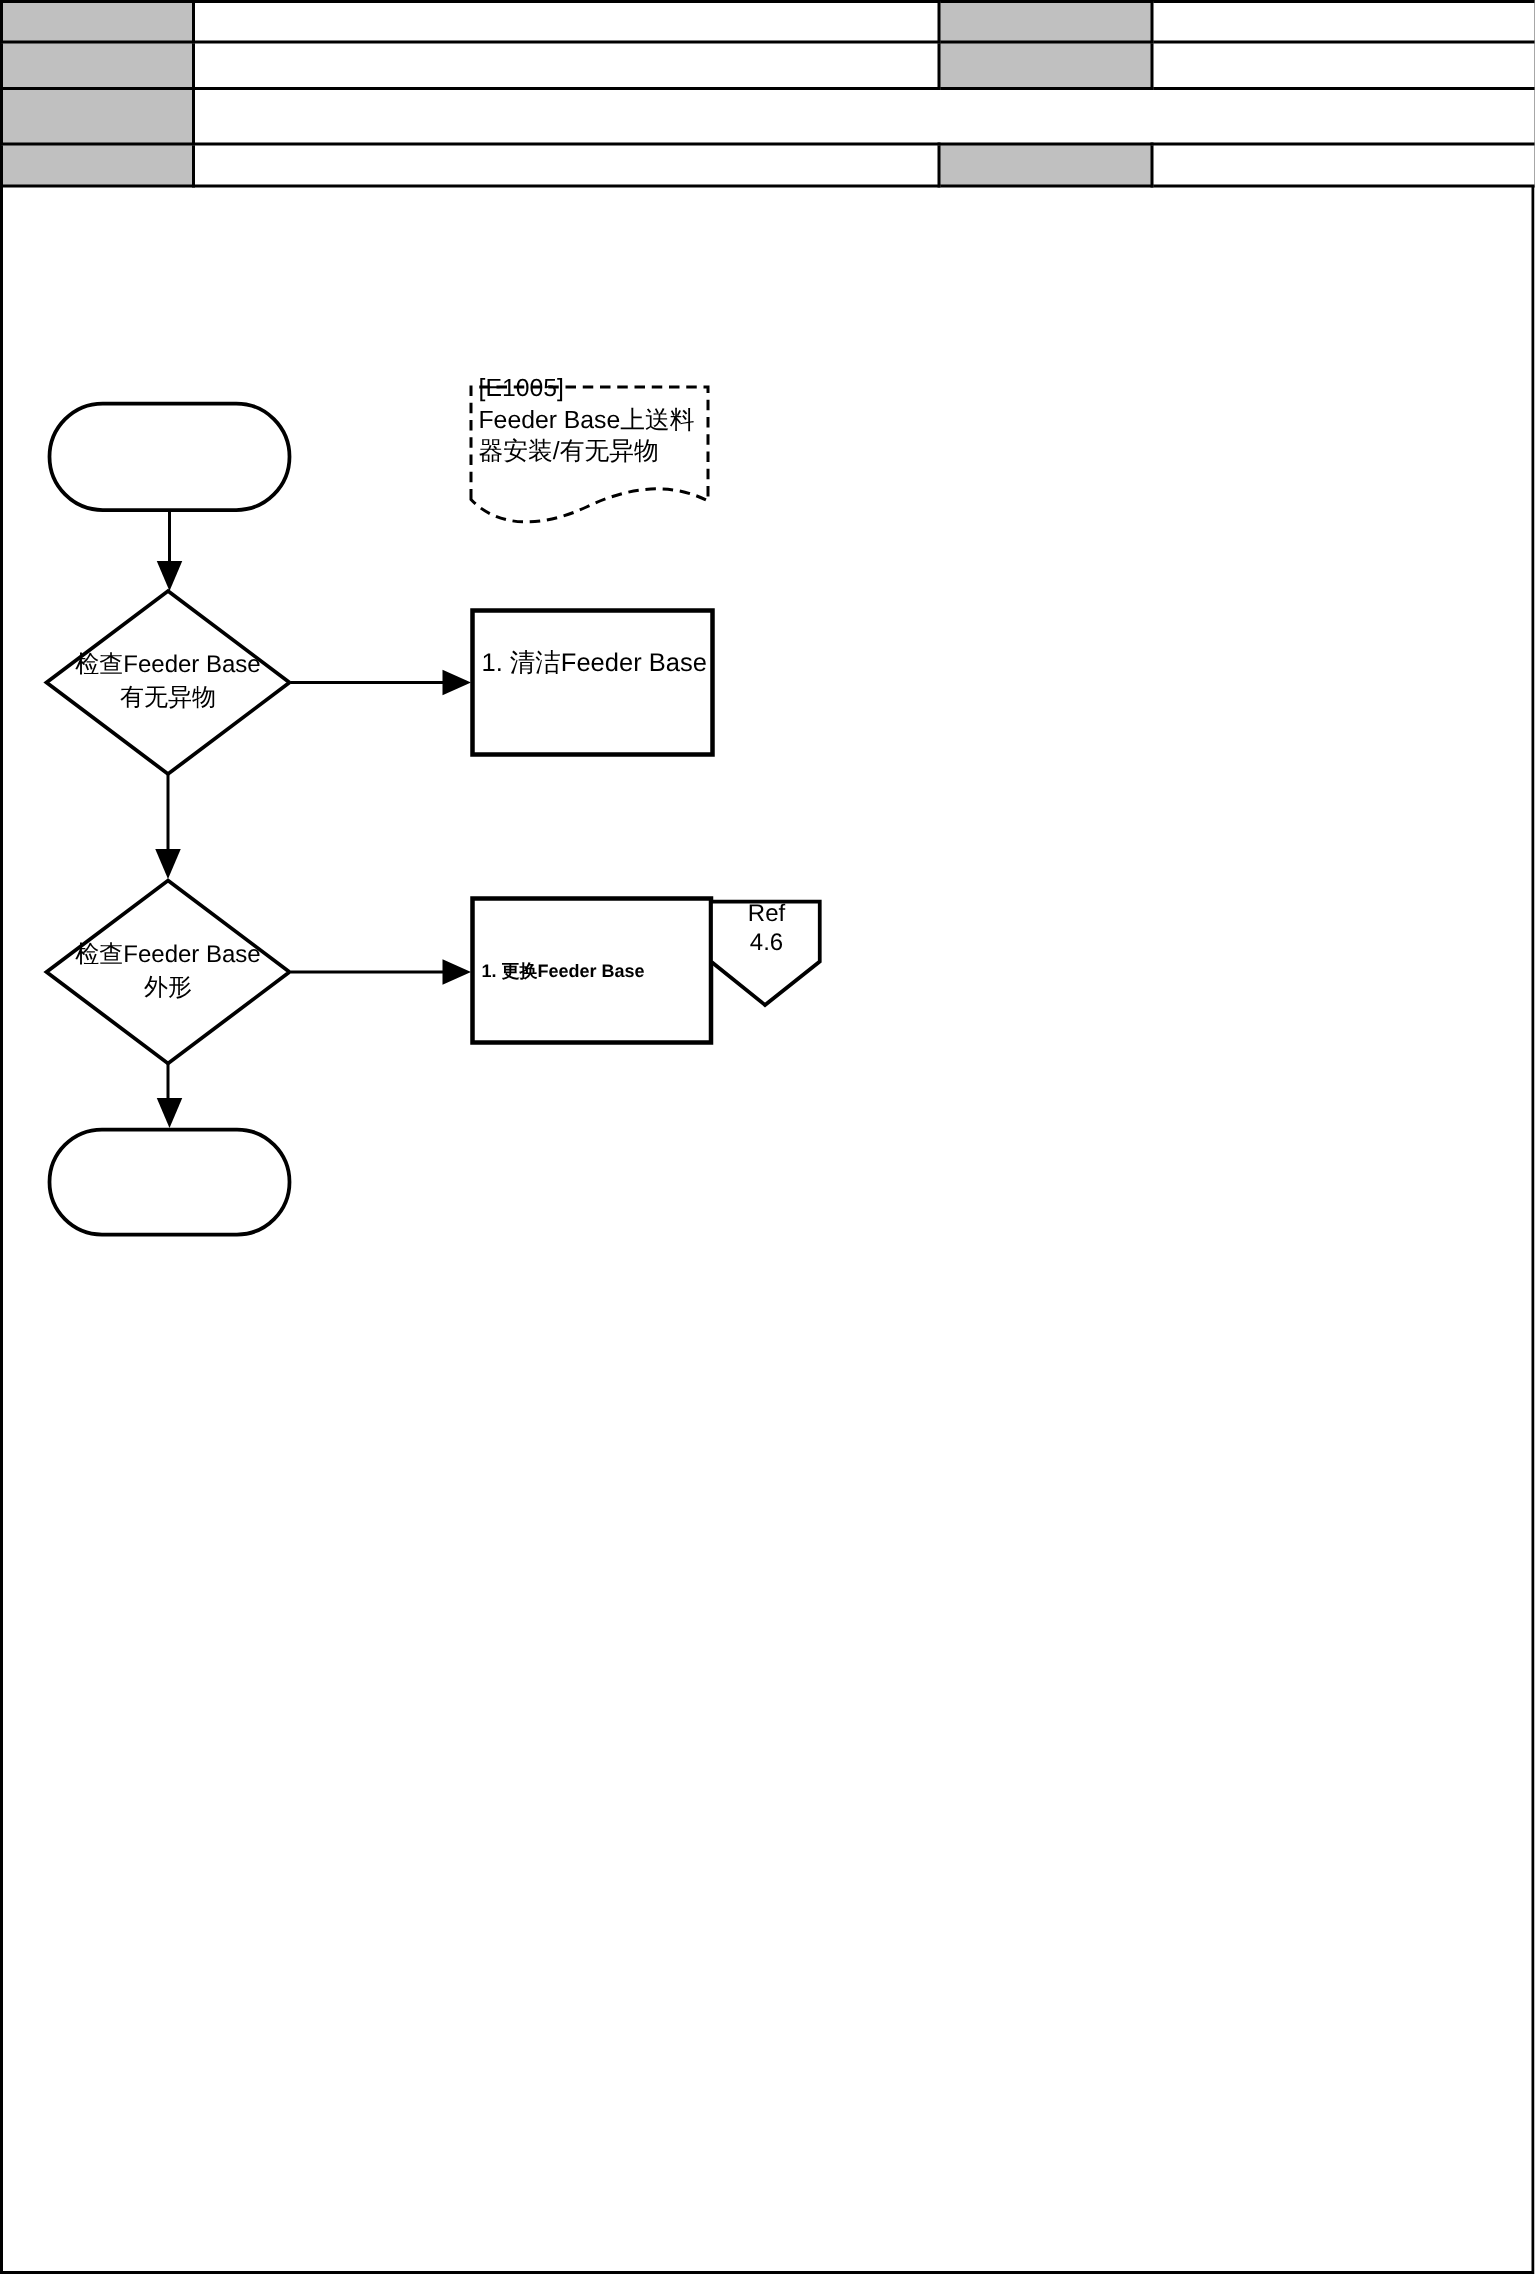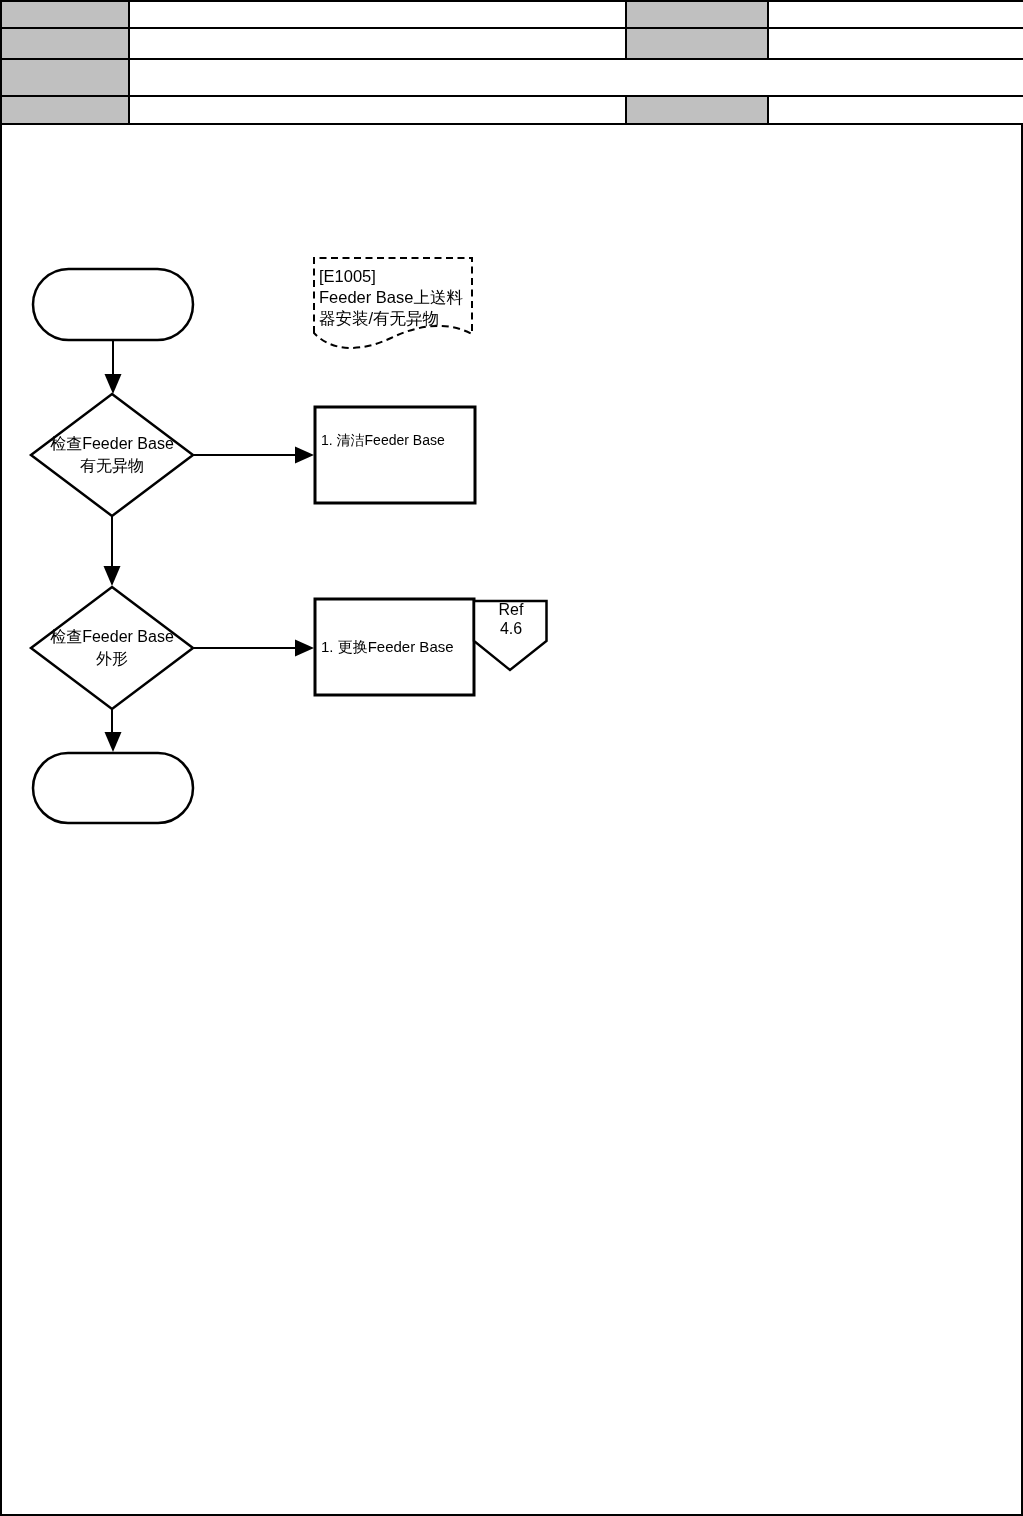--- a/index.html
+++ b/index.html
@@ -35,32 +35,32 @@
   tr.r3 td { height: 35px; }
   tr.r4 td { height: 26px; }
   
   svg.flow {
     position: absolute; left: 0; top: 0;
     width: 1023px; height: 1516px;
   }
   
   .txt { position: absolute; white-space: nowrap; }
   .ann-text {
-    left: 319px; top: 266px; width: 156px;
+    left: 319px; top: 249px; width: 156px;
     font-size: 16.5px; line-height: 21px;
     text-align: left;
   }
   .d1-text  { left: 22px; top: 433px; width: 180px; text-align: center;
               font-size: 16px; line-height: 21.5px; }
   .d2-text  { left: 22px; top: 626px; width: 180px; text-align: center;
               font-size: 16px; line-height: 21.5px; }
   .p1-text  { left: 321px; top: 407px; width: 152px; height: 68px;
-              display: flex; align-items: center; font-size: 14px; }
+              display: flex; align-items: center; font-size: 17px; }
   .p2-text  { left: 321px; top: 599px; width: 152px; height: 96px;
-              display: flex; align-items: center; font-size: 15px; }
+              display: flex; align-items: center; font-size: 12px; font-weight: bold; }
   .ref-text { left: 481px; top: 600px; width: 60px; text-align: center;
               font-size: 16px; line-height: 19px; }
 </style>
 </head>
 <body>
 
 <div class="page-frame"></div>
 
 <table class="header-table">
   <colgroup>

